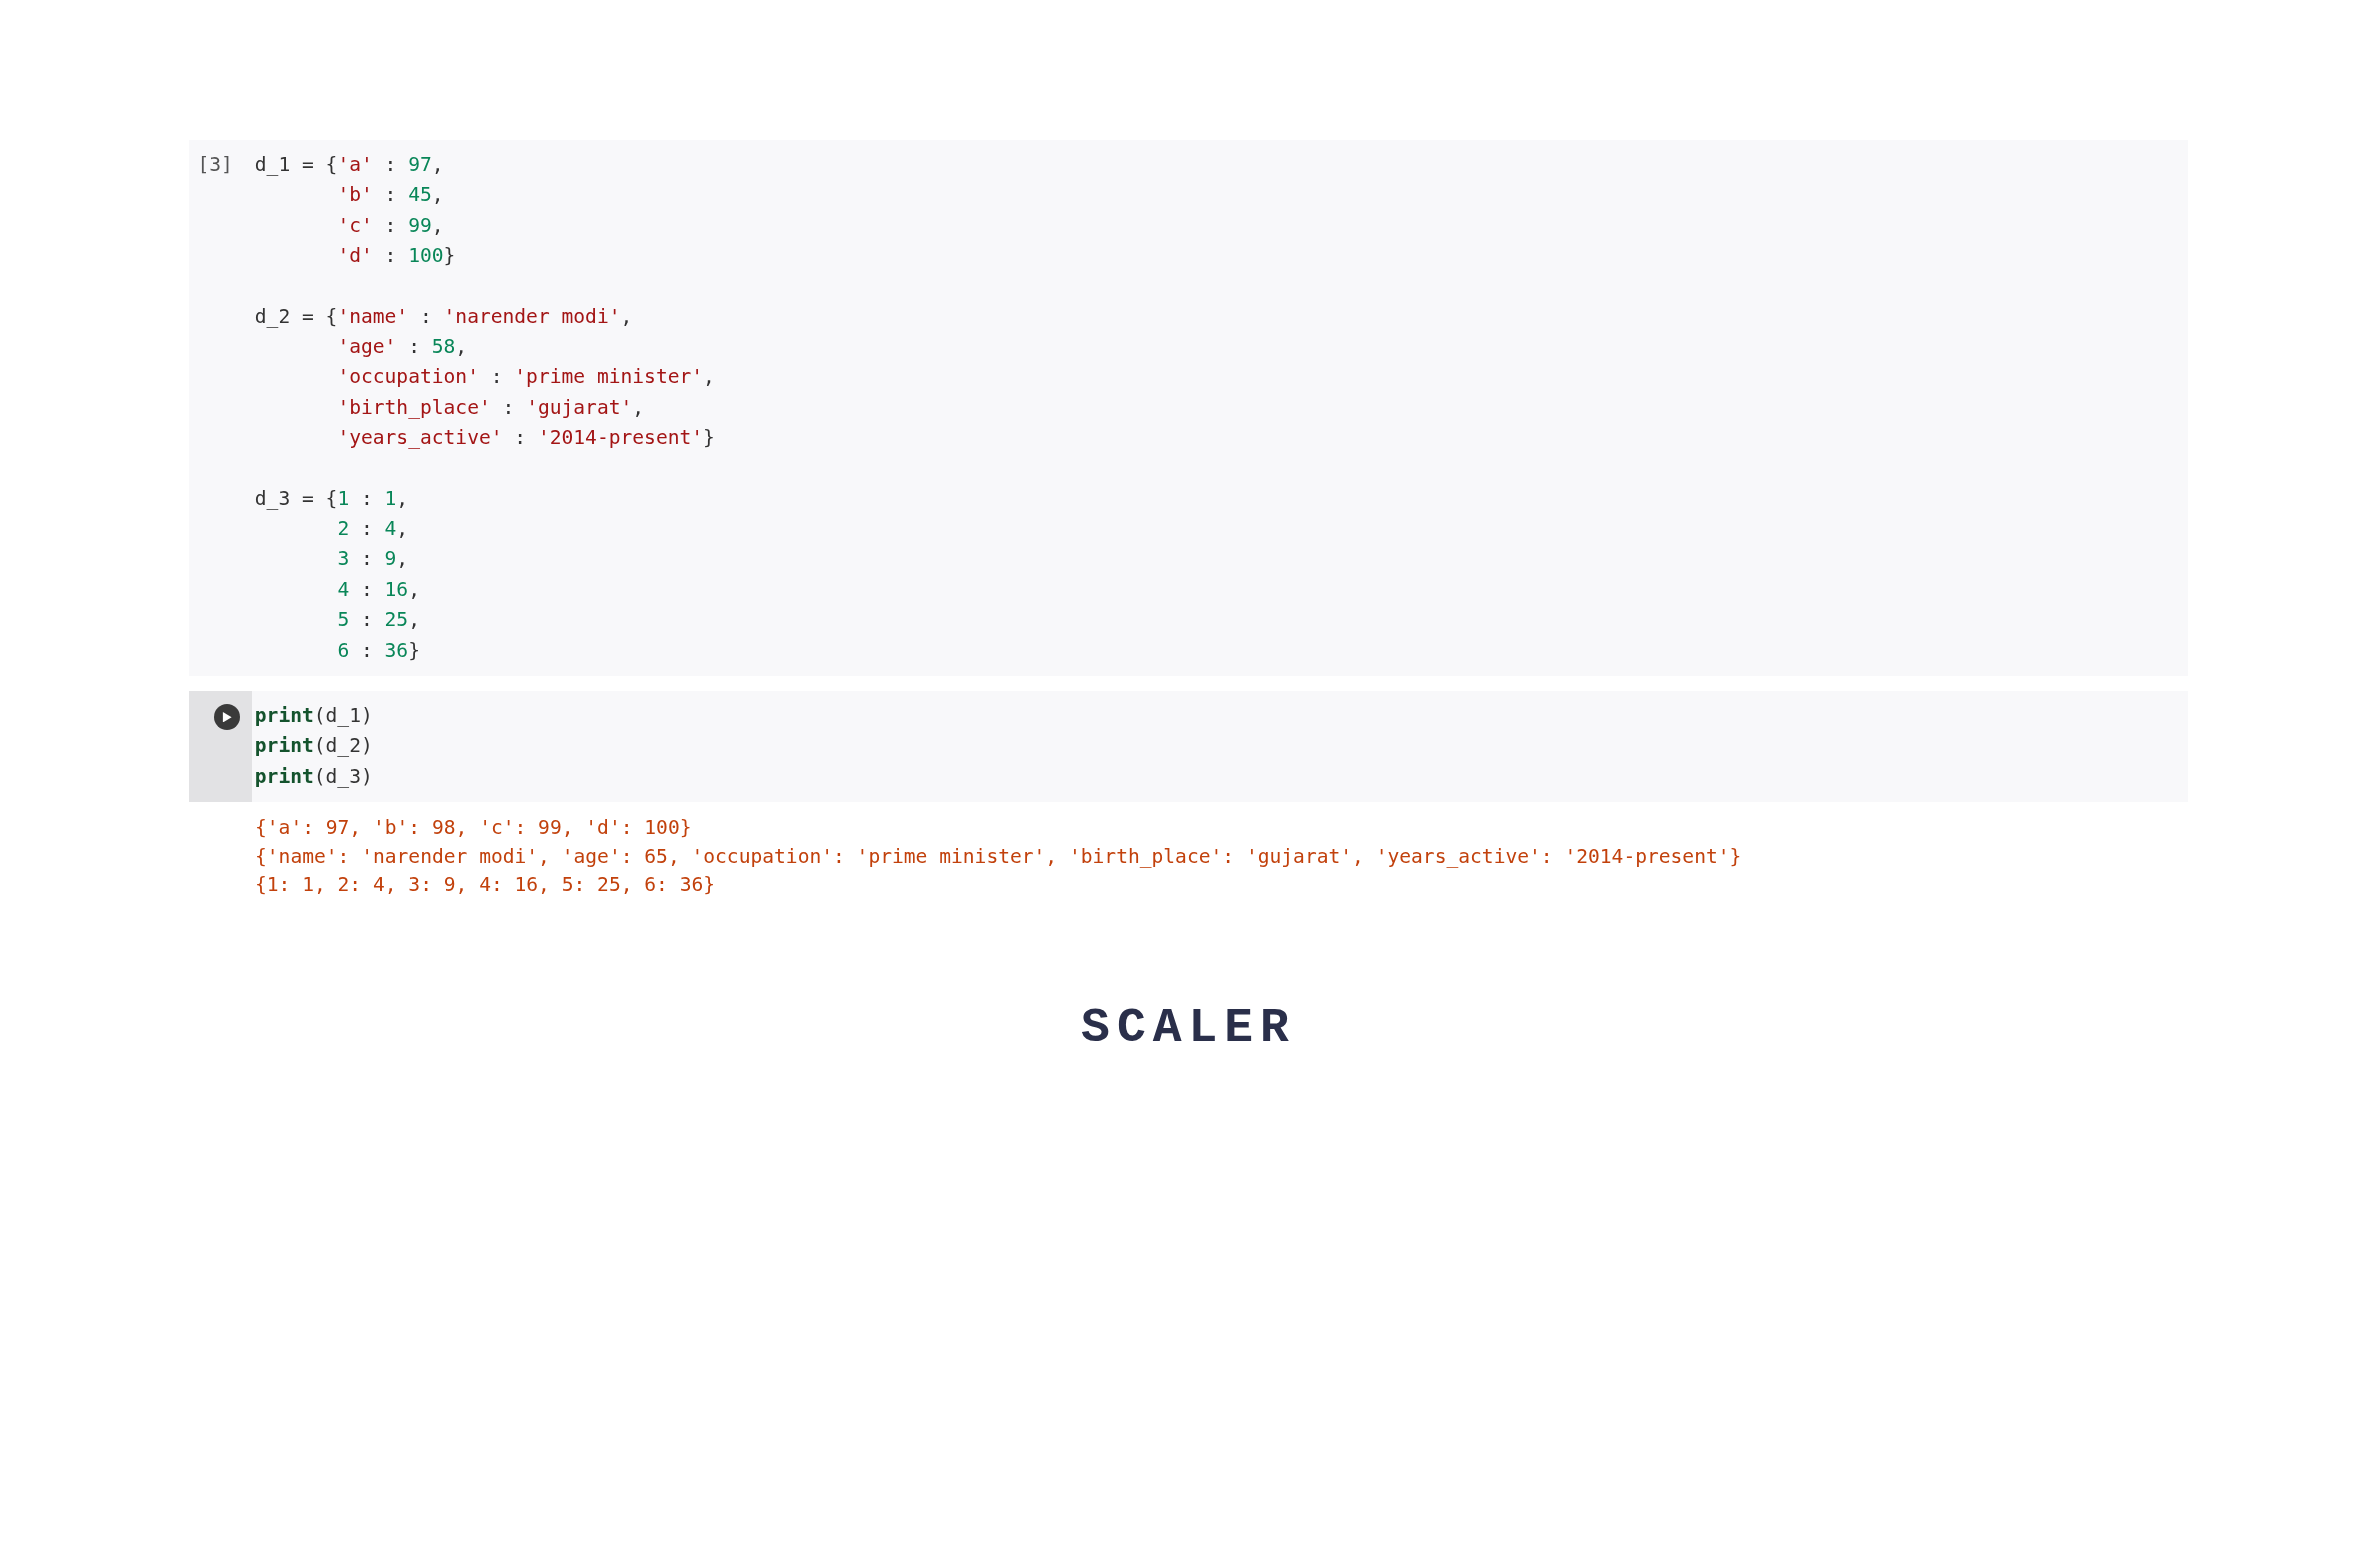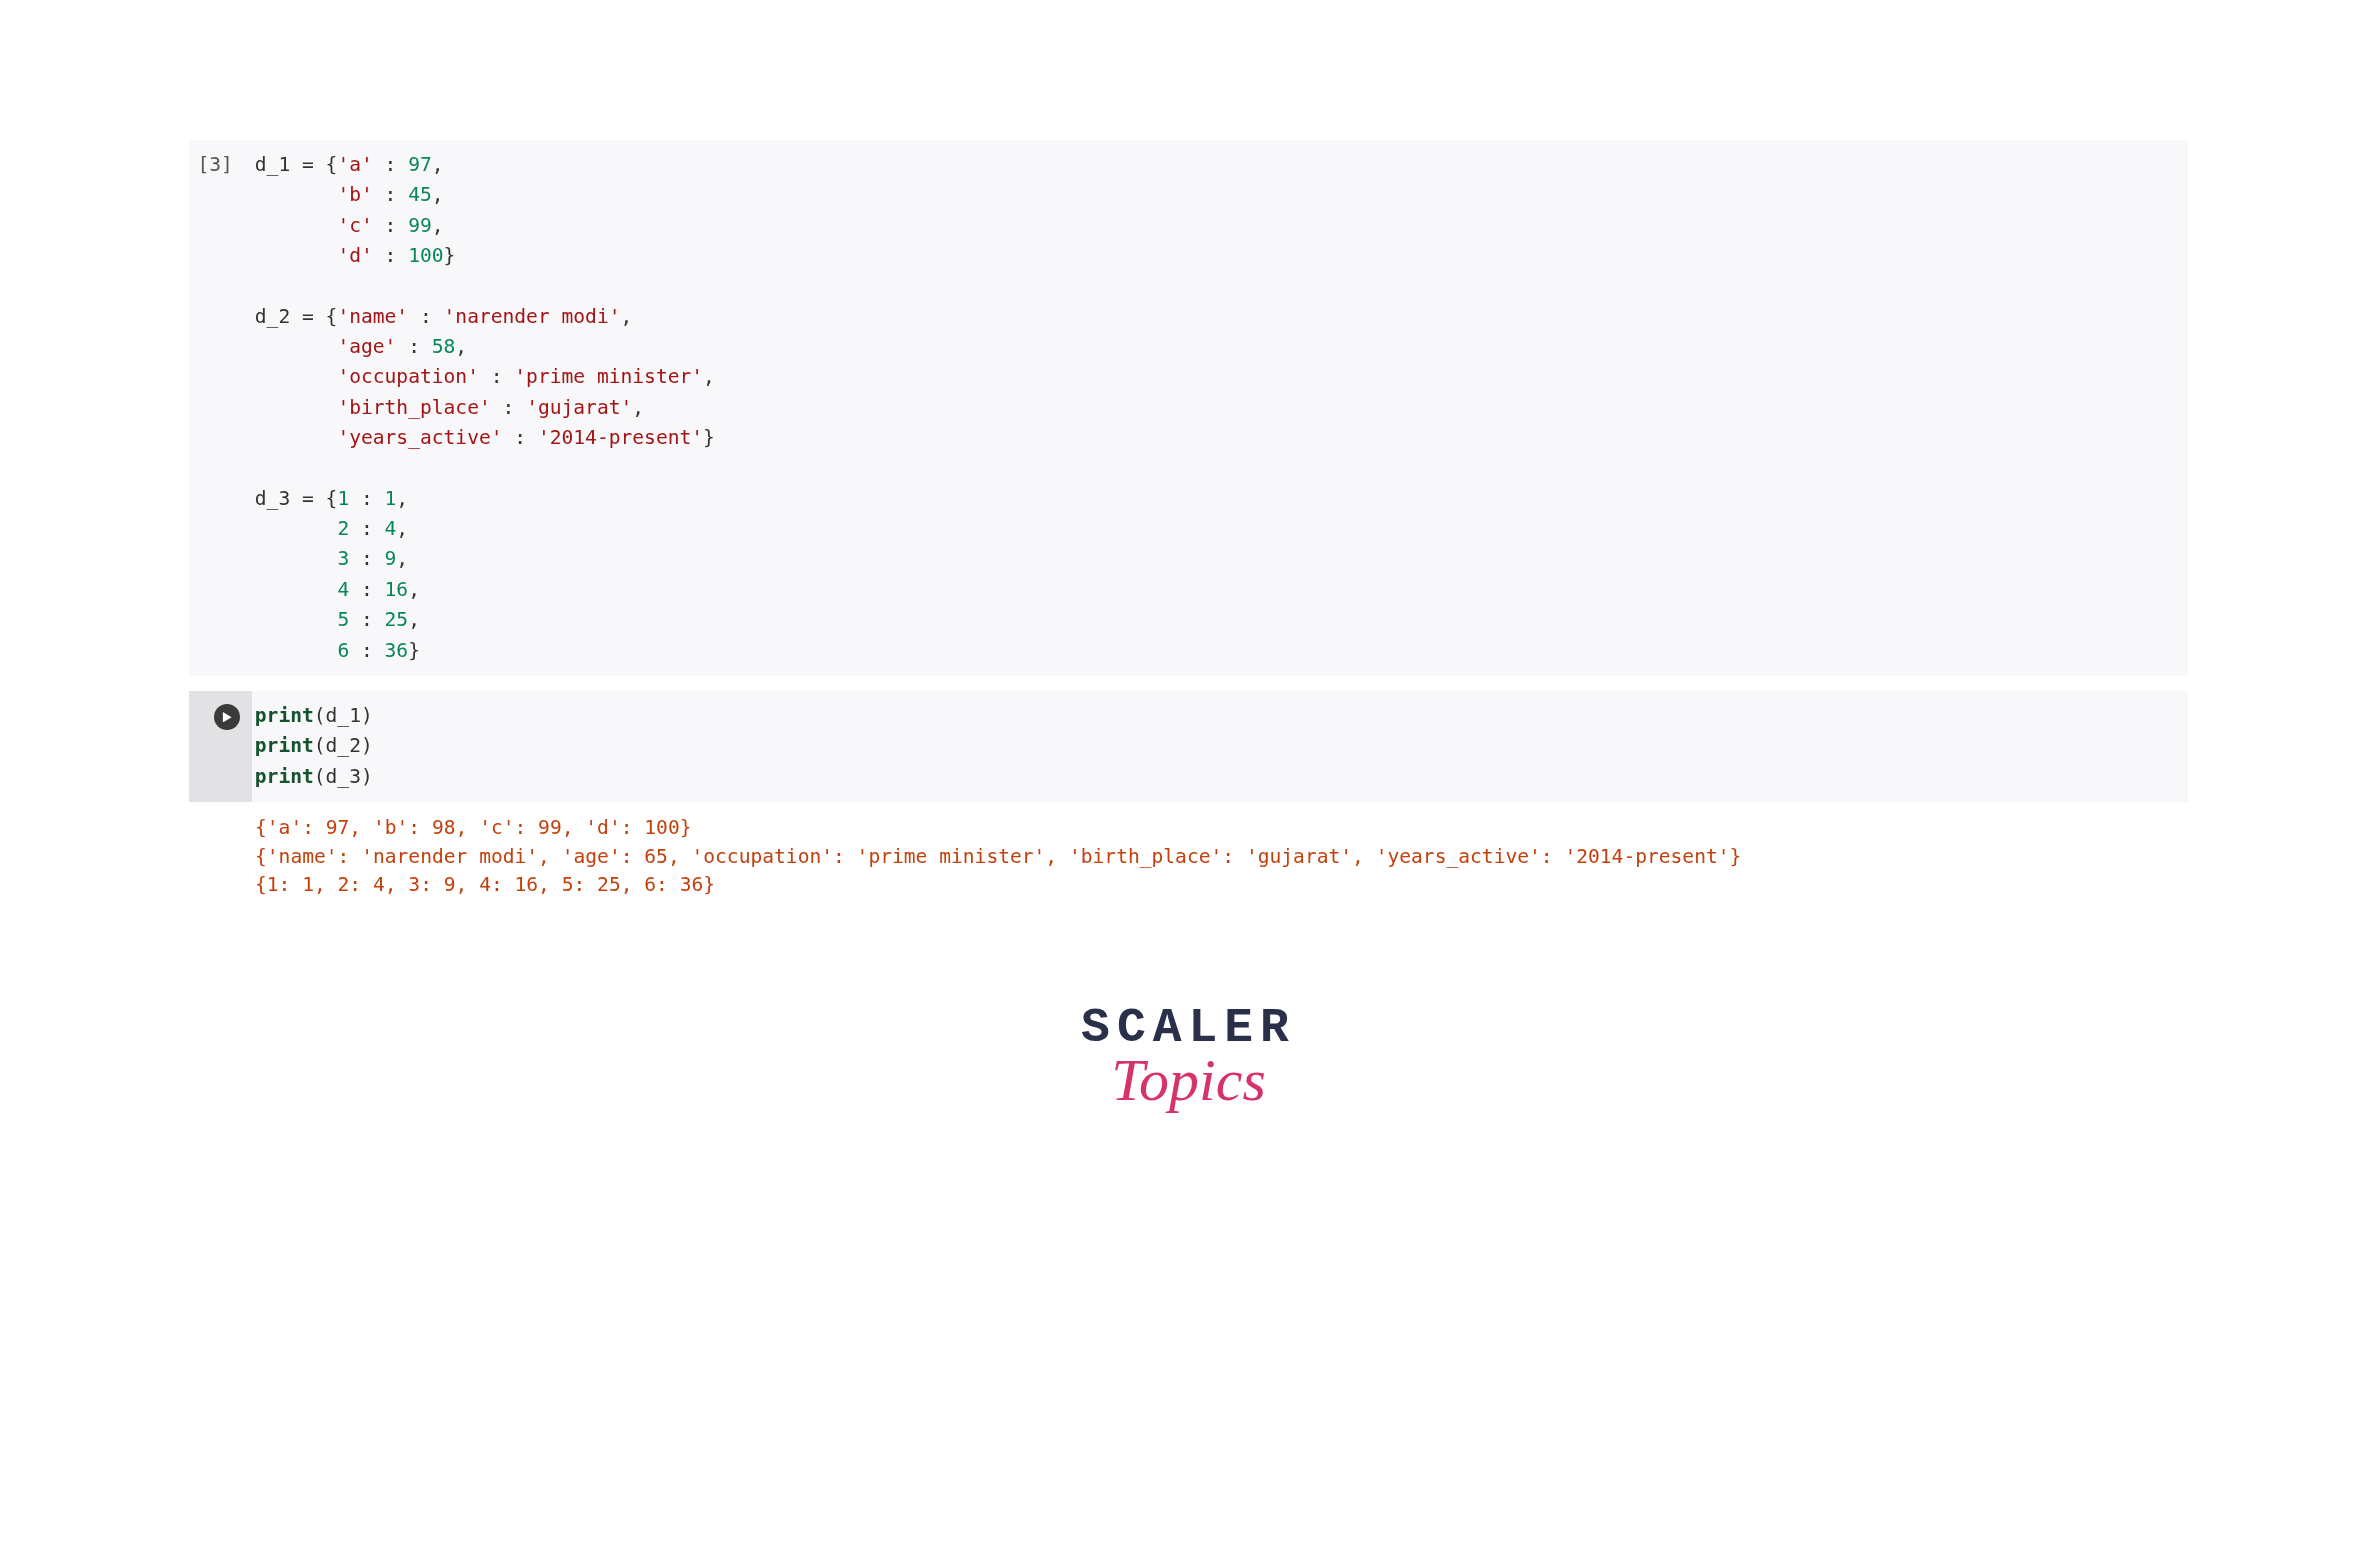--- a/index.html
+++ b/index.html
@@ -122,15 +122,14 @@
 <span class="tok-fn">print</span><span class="tok-op">(</span><span class="tok-id">d_2</span><span class="tok-op">)</span>
 <span class="tok-fn">print</span><span class="tok-op">(</span><span class="tok-id">d_3</span><span class="tok-op">)</span></div>
 </div>
 
 <div class="output" id="output">{'a': 97, 'b': 98, 'c': 99, 'd': 100}
 {'name': 'narender modi', 'age': 65, 'occupation': 'prime minister', 'birth_place': 'gujarat', 'years_active': '2014-present'}
 {1: 1, 2: 4, 3: 9, 4: 16, 5: 25, 6: 36}</div>
 
 <div class="logo-wrap">
   <div class="logo-scaler">SCALER</div>
-  <div class="logo-topics">Topics</div>
 </div>
 
 
 </body></html>

